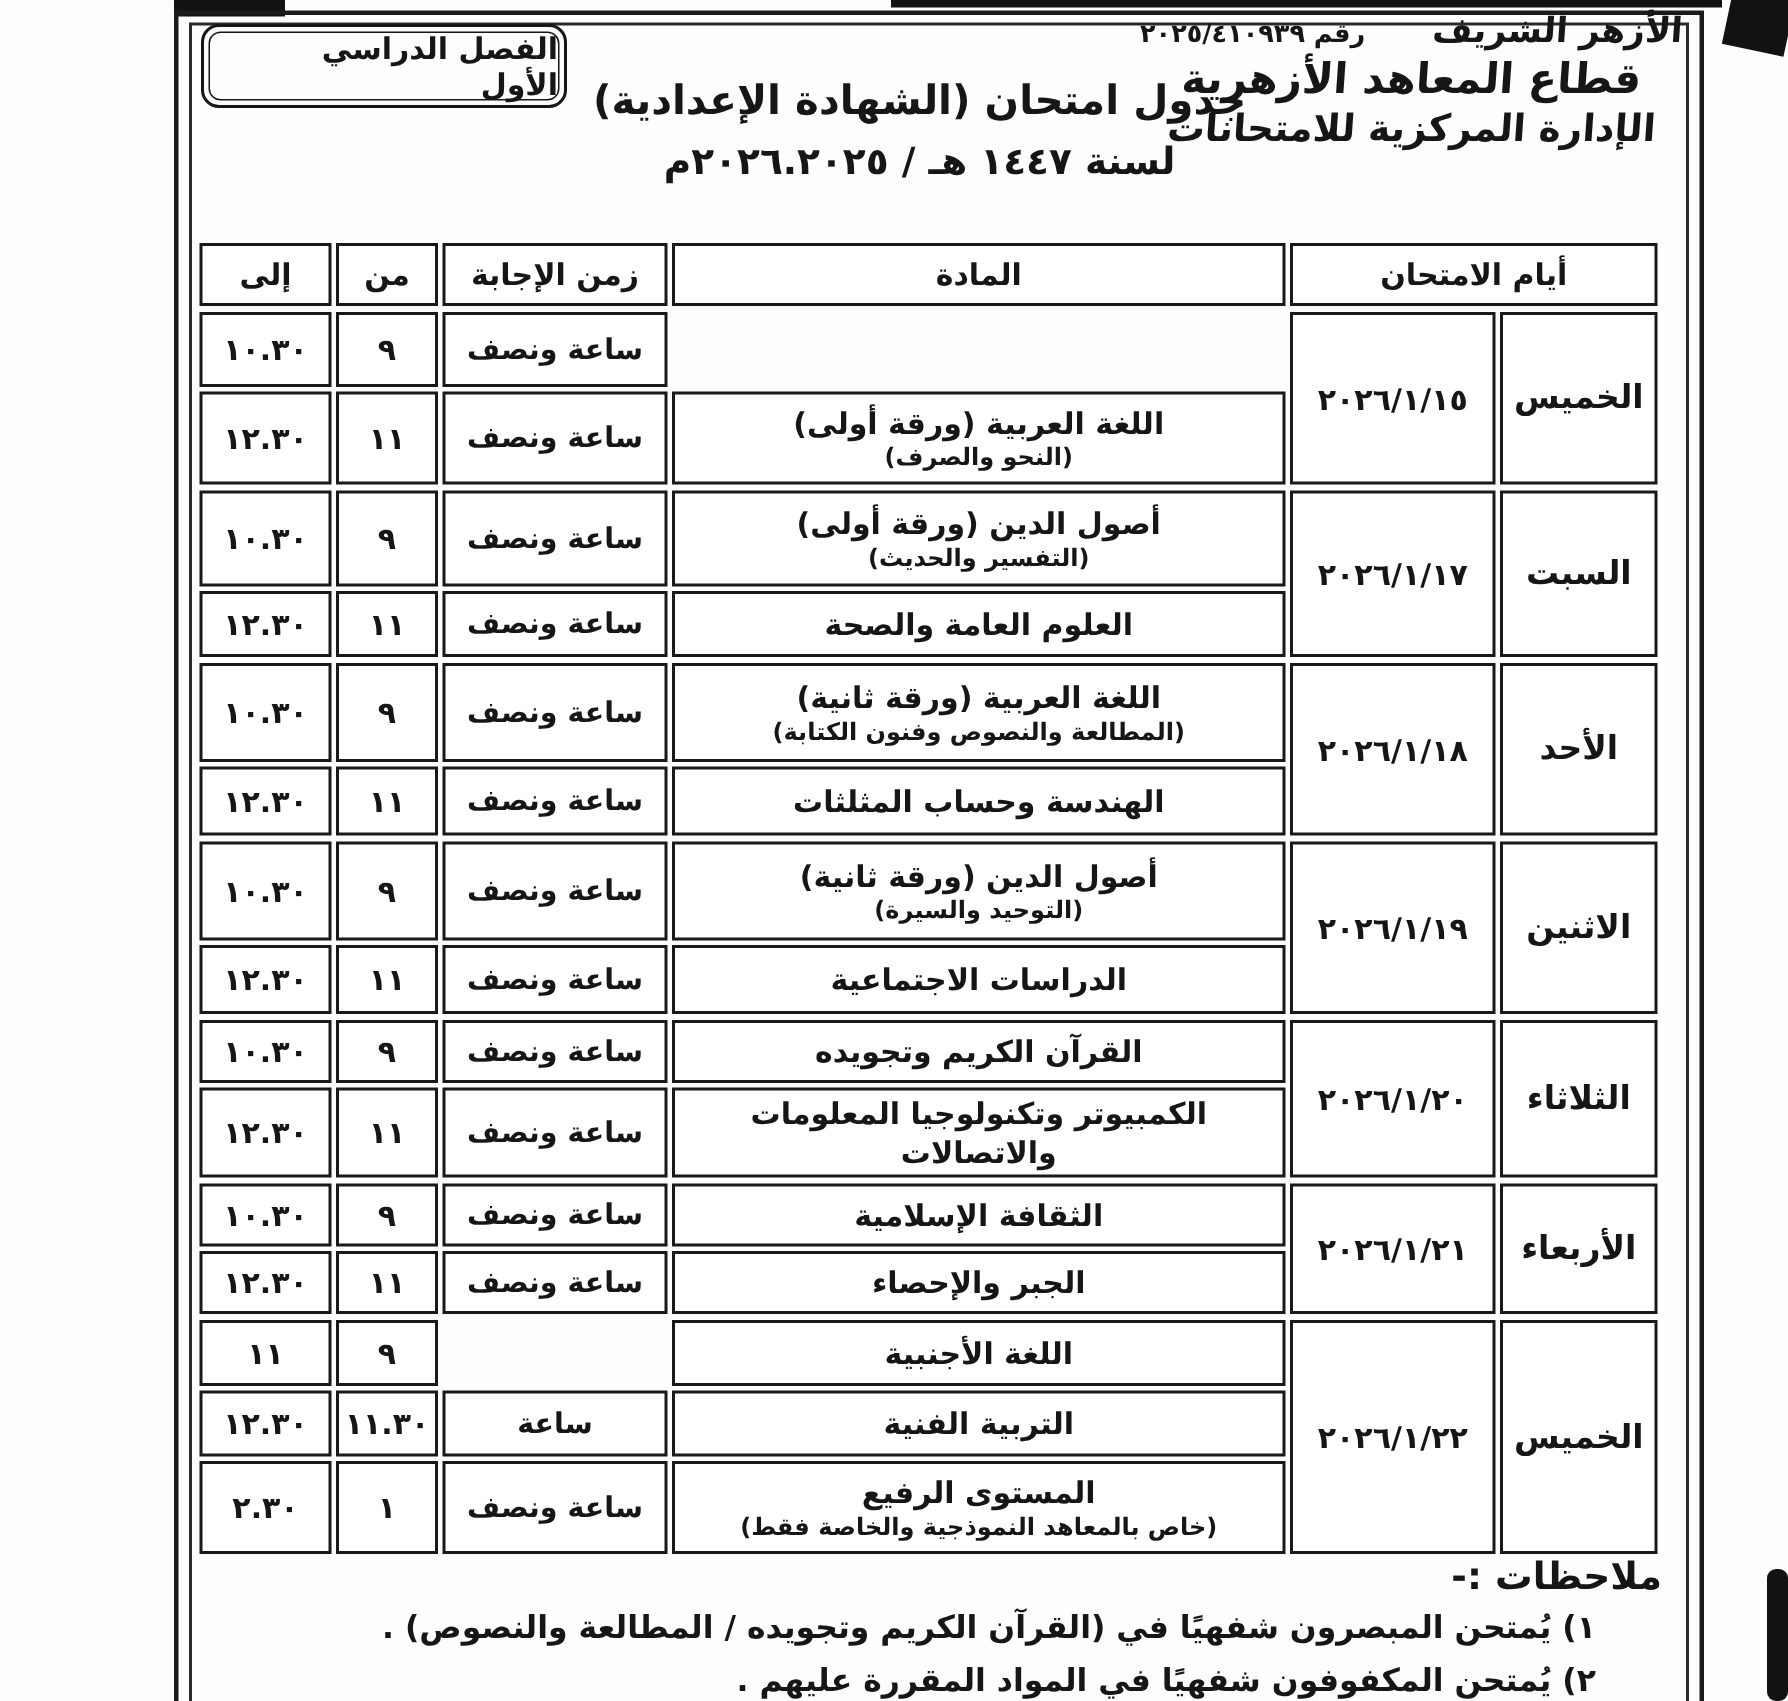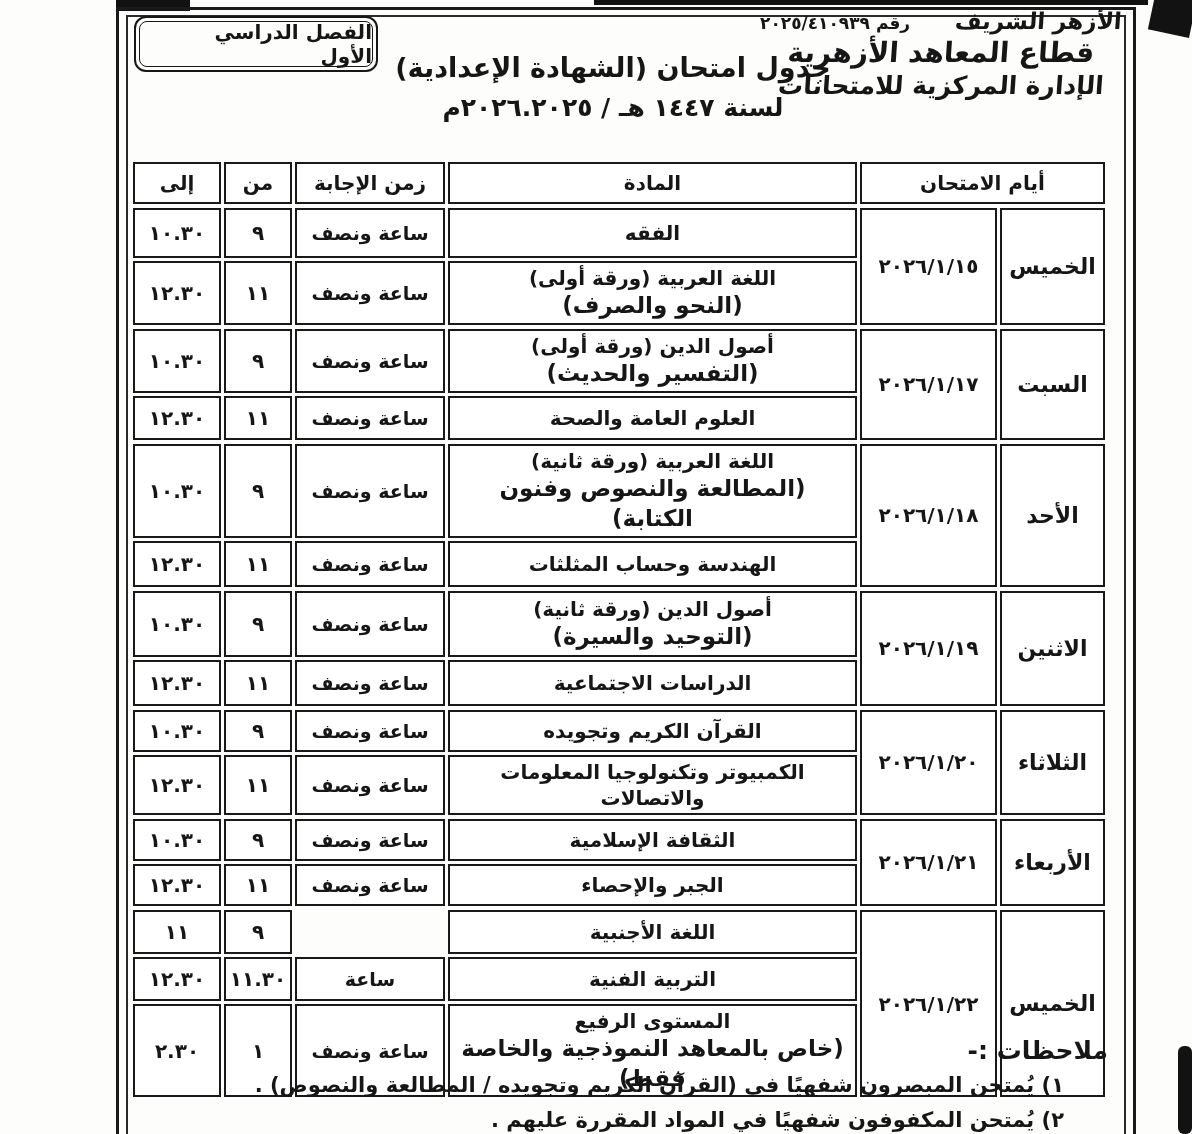--- a/index.html
+++ b/index.html
@@ -42,21 +42,21 @@
   .gridrow { display: grid; grid-template-columns: 105px 137px 1fr 150px 68px 88px;
              column-gap: 3px; row-gap: 3px; }
   .block { margin-top: 4px; }
   .cell { background: #fff; border: 2.5px solid #191919; display: flex;
           align-items: center; justify-content: center; text-align: center;
           font-weight: bold; padding: 2px 6px; }
   .hcell { height: 42px; font-size: 20px; }
   .cell.day  { font-size: 22px; }
   .cell.date { font-size: 20px; }
   .cell.subject { flex-direction: column; font-size: 20px; line-height: 1.3; }
-  .cell.subject .detail { font-size: 23px; }
+  .cell.subject .detail { font-size: 16px; }
   .cell.duration { font-size: 19px; }
   .cell.num { font-size: 20px; }
 
   
   .notes { position: absolute; left: 140px; top: 1036px; width: 968px; direction: rtl; }
   .notes-heading { font-size: 25px; font-weight: bold; }
   .note-item { font-size: 21px; font-weight: bold; margin-right: 44px; margin-top: 6px; line-height: 1.4; }
 </style>
 </head>
 <body>
@@ -92,23 +92,20 @@
     <div class="cell hcell" style="grid-column: 1 / span 2;">أيام الامتحان</div>
     <div class="cell hcell">المادة</div>
     <div class="cell hcell">زمن الإجابة</div>
     <div class="cell hcell">من</div>
     <div class="cell hcell">إلى</div>
   </div>
   <div id="table-body">
       <div class="gridrow block">
         <div class="cell day" style="grid-area: 1 / 1 / 3;">الخميس</div>
         <div class="cell date" style="grid-area: 1 / 2 / 3;">٢٠٢٦/١/١٥</div>
-        <div class="cell subject" style="grid-area: 1 / 3; min-height: 50px;">
-          <div>الفقه</div>
-        </div>
         <div class="cell duration" style="grid-area: 1 / 4; min-height: 50px;">ساعة ونصف</div>
         <div class="cell num from" style="grid-area: 1 / 5;">٩</div>
         <div class="cell num to" style="grid-area: 1 / 6;">١٠.٣٠</div>
         <div class="cell subject" style="grid-area: 2 / 3; min-height: 62px;">
           <div>اللغة العربية (ورقة أولى)</div>
           <div class="detail">(النحو والصرف)</div>
         </div>
         <div class="cell duration" style="grid-area: 2 / 4; min-height: 62px;">ساعة ونصف</div>
         <div class="cell num from" style="grid-area: 2 / 5;">١١</div>
         <div class="cell num to" style="grid-area: 2 / 6;">١٢.٣٠</div>

